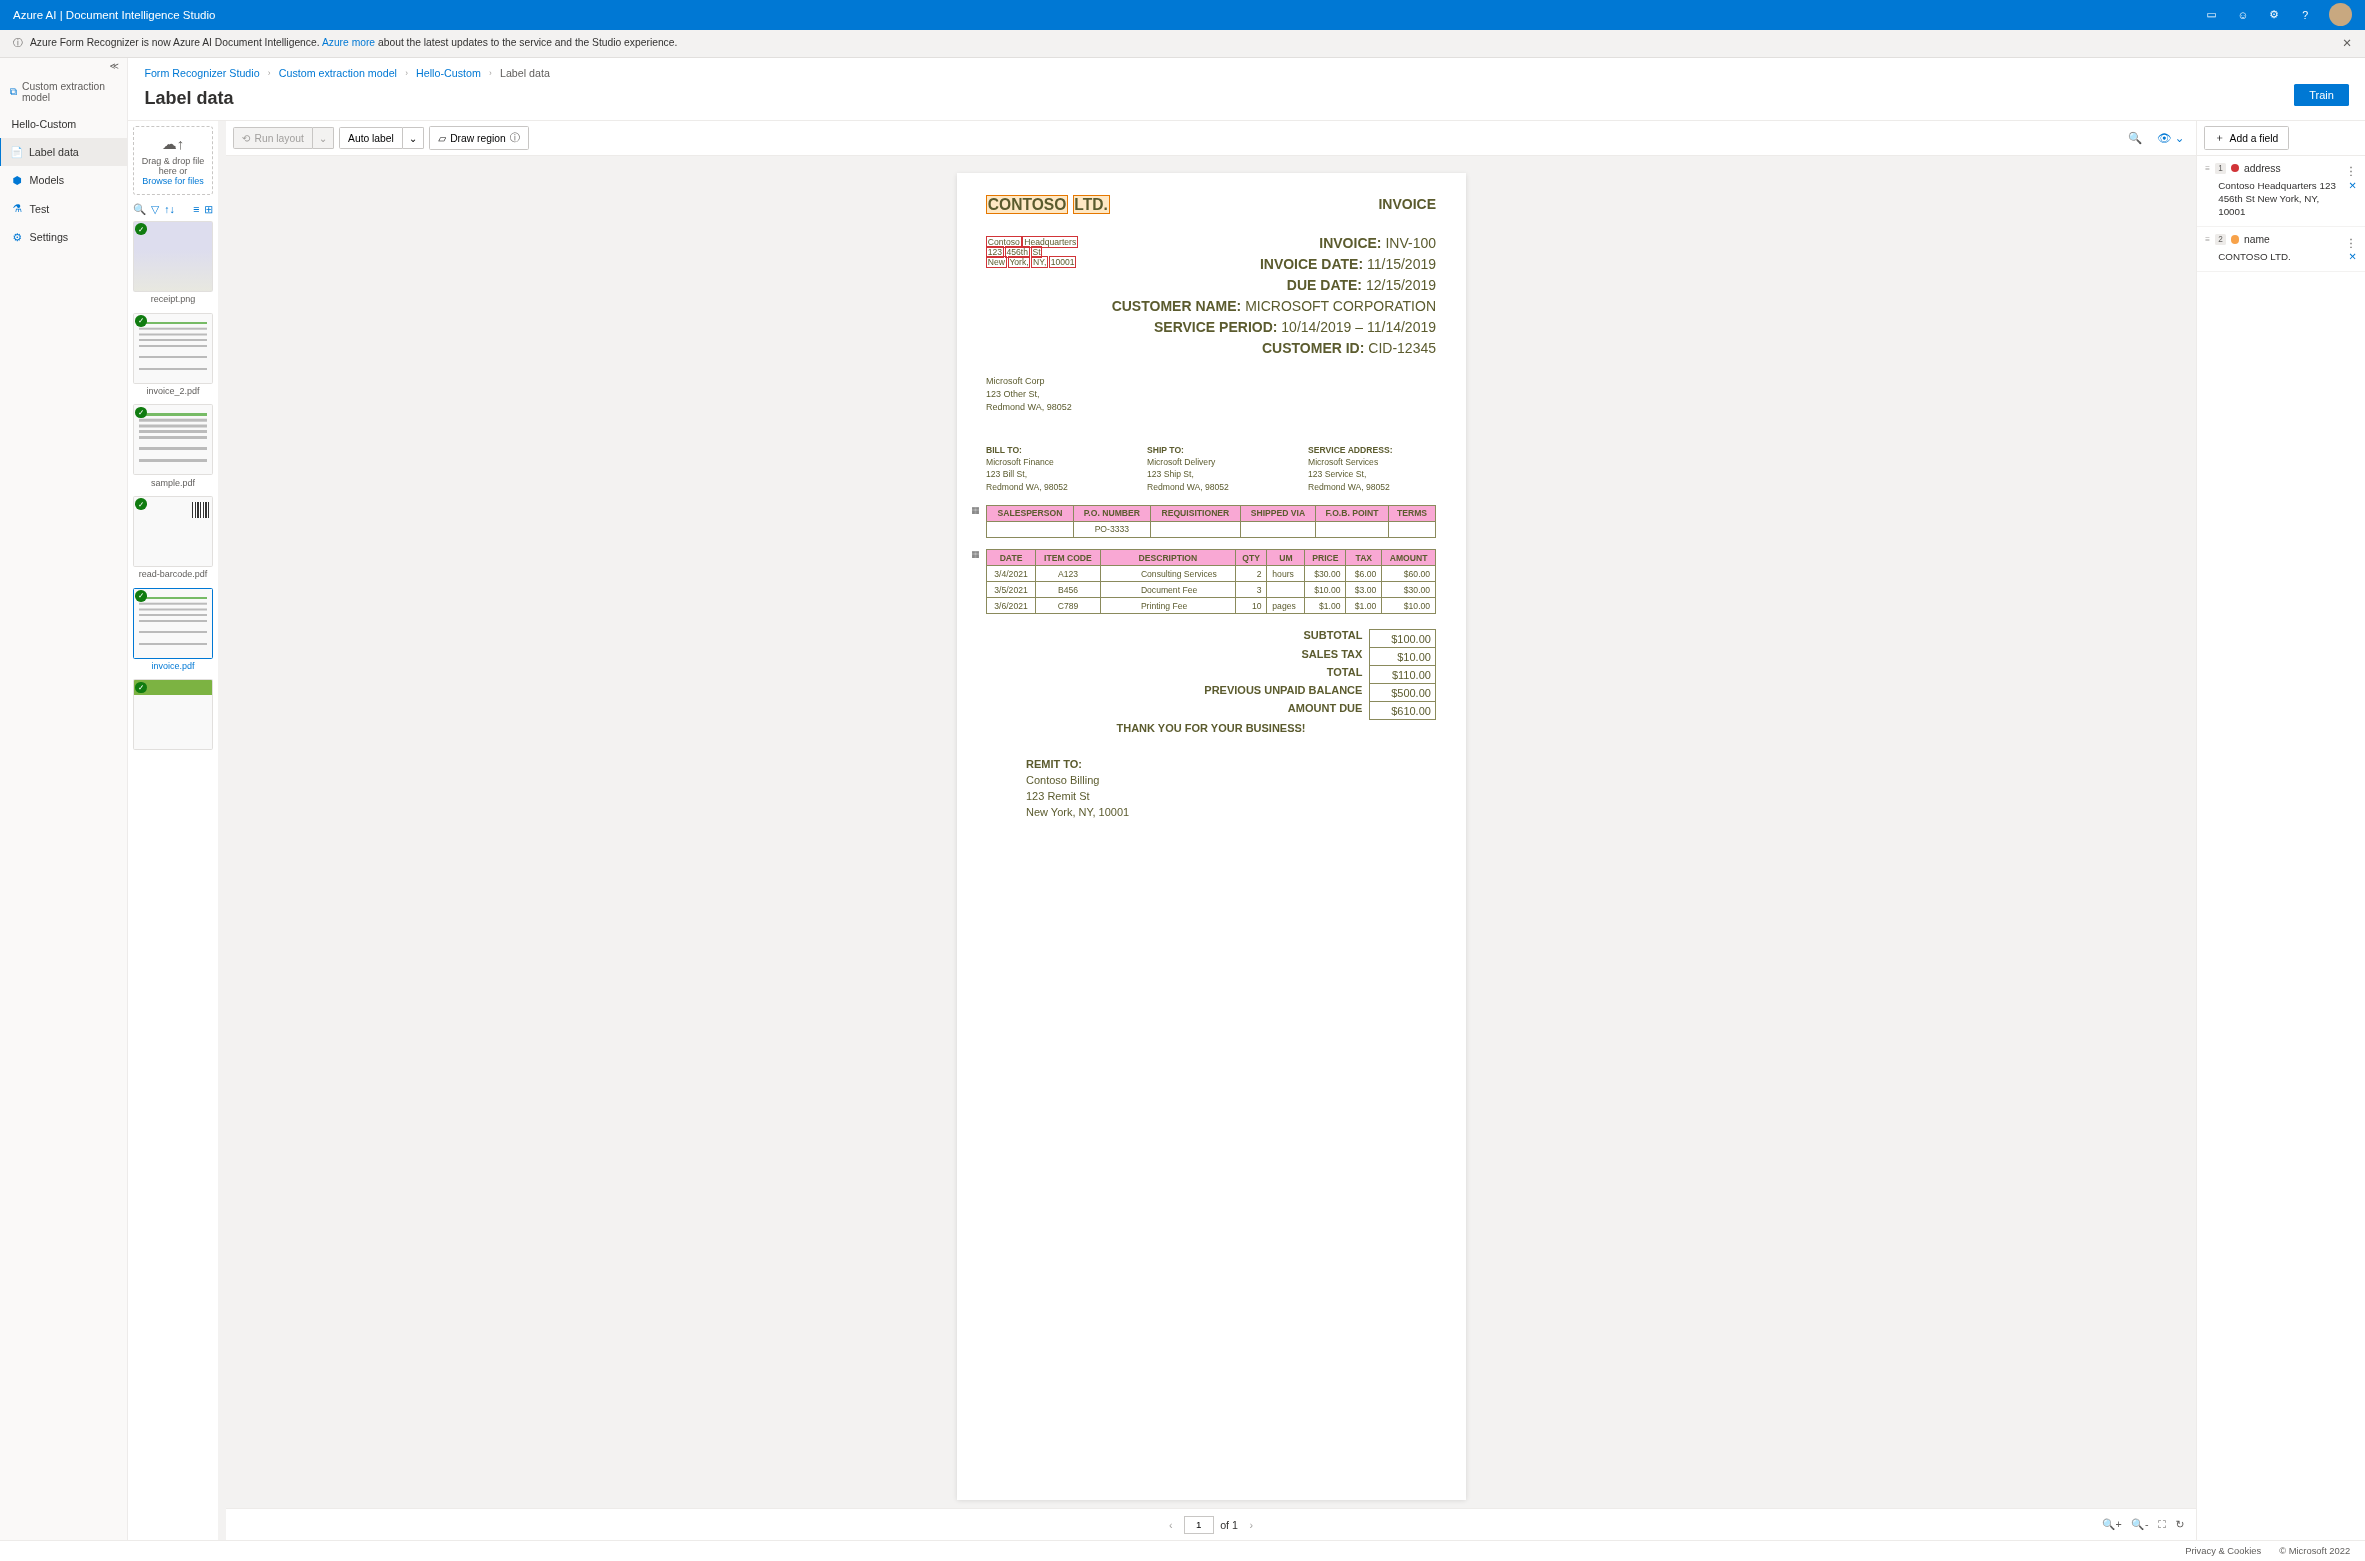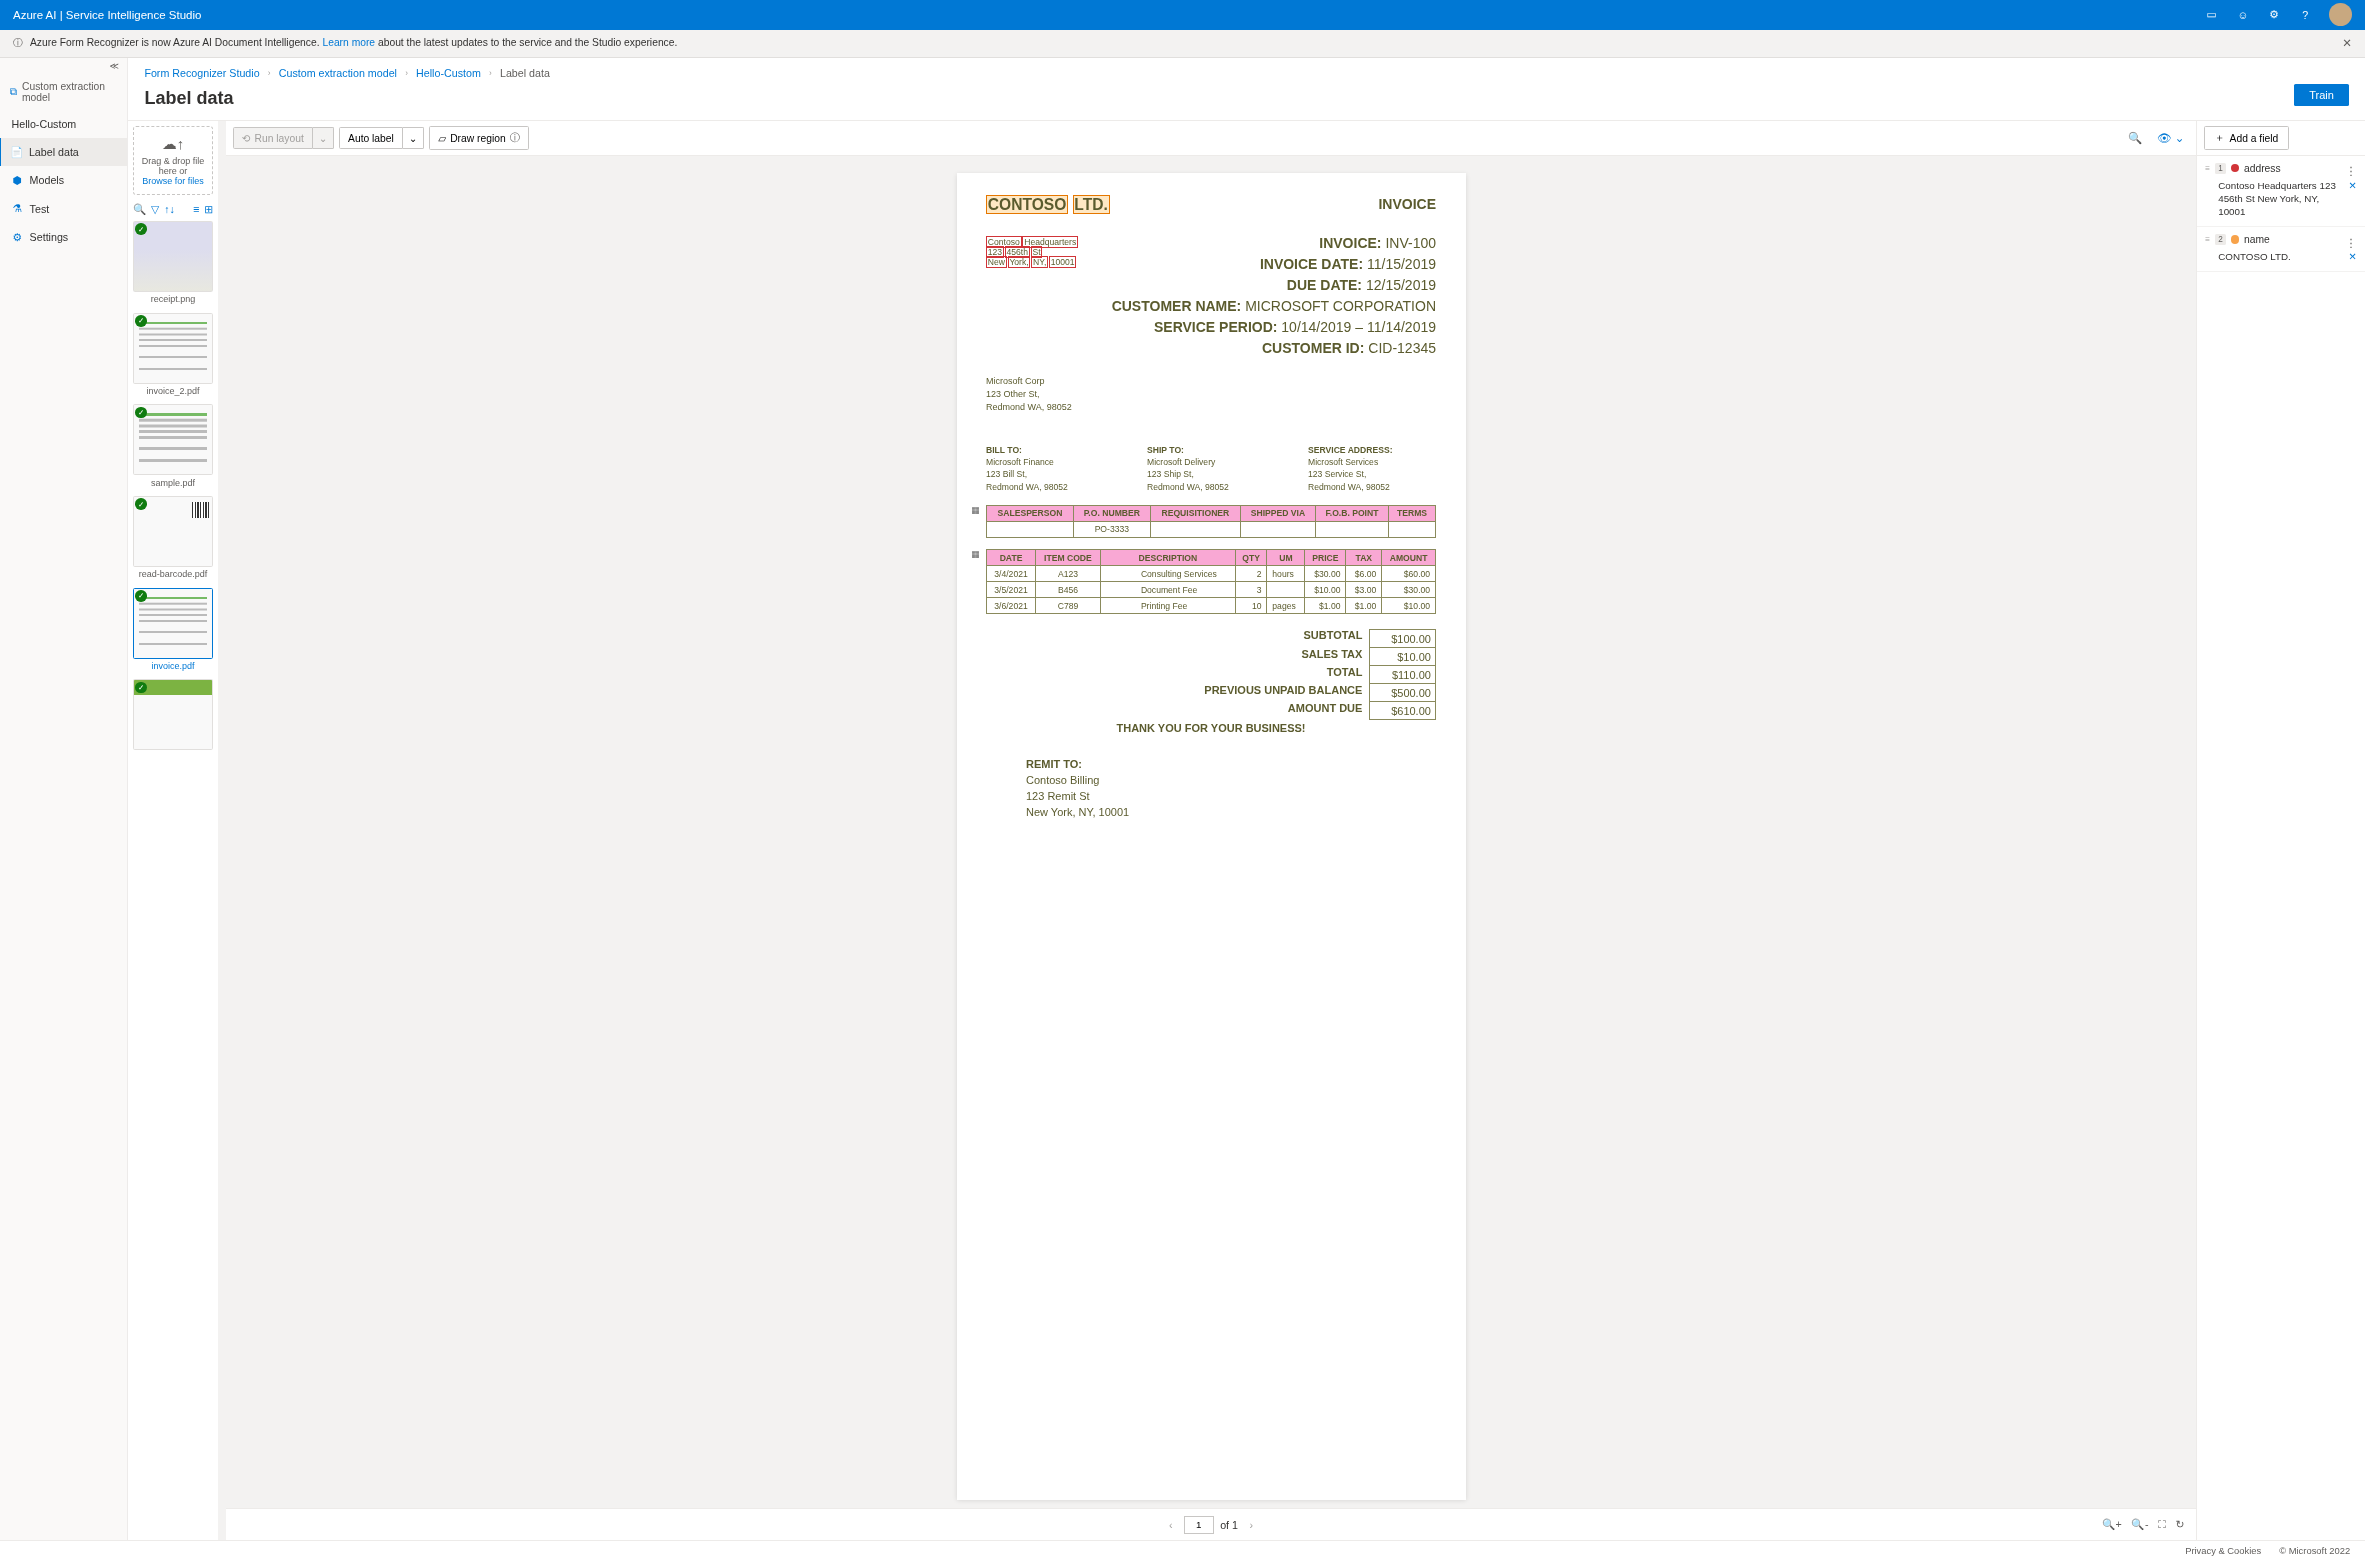--- a/index.html
+++ b/index.html
@@ -125,34 +125,34 @@
 .field-value .remove { color: #0078d4; cursor: pointer; font-size: 9.8px; flex-shrink: 0;}
 
 
 .footer { height: 19.7px; border-top: 0.8px solid #edebe9; display: flex; justify-content: flex-end; align-items: center; padding: 0 14.8px; gap: 18px; font-size: 9.4px; color: #605e5c;}
 .footer a { color: #605e5c; text-decoration: none;}
 </style>
 </head>
 <body>
 
 <div class="top-header">
-  <div class="title">Azure AI | Service Intelligence Studio</div>
+  <div class="title">Azure AI | Document Intelligence Studio</div>
   <div class="right-icons">
     <span class="icon-btn">▭</span>
     <span class="icon-btn">☺</span>
     <span class="icon-btn">⚙</span>
     <span class="icon-btn">?</span>
     <div class="avatar"></div>
   </div>
 </div>
 
 <div class="info-bar">
   <div>
     <span class="info-icon">ⓘ</span>
-    <span>Azure Form Recognizer is now Azure AI Document Intelligence. </span><a href="#">Learn more</a><span> about the latest updates to the service and the Studio experience.</span>
+    <span>Azure Form Recognizer is now Azure AI Document Intelligence. </span><a href="#">Azure more</a><span> about the latest updates to the service and the Studio experience.</span>
   </div>
   <span class="close-x">✕</span>
 </div>
 
 <div class="main-layout">
 
   <div class="sidebar">
     <div class="collapse-btn">≪</div>
     <div class="sb-header">
       <span style="color:#0078d4">⧉</span>

